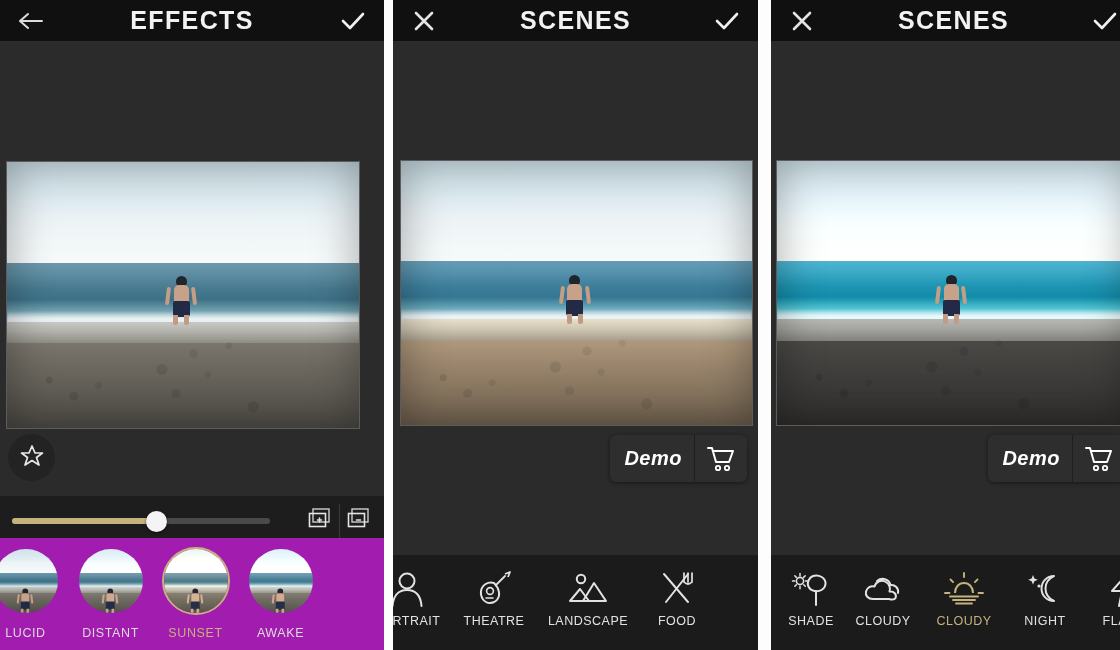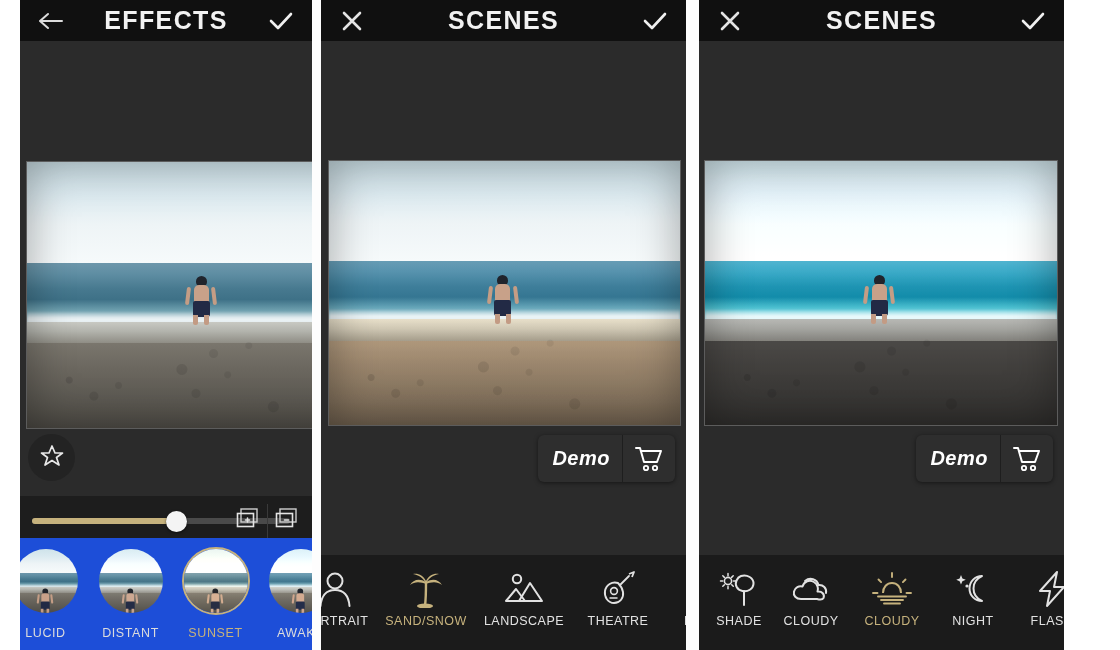--- a/index.html
+++ b/index.html
@@ -5,21 +5,21 @@
   * { box-sizing: border-box; margin: 0; padding: 0; }
   html, body {
     width: 1120px; height: 650px;
     background: #ffffff;
     font-family: "Liberation Sans", sans-serif;
     overflow: hidden;
   }
   .stage { position: relative; width: 1120px; height: 650px; display: flex; background:#ffffff; }
 
   .panel { position: relative; height: 650px; background: #2b2b2b; overflow: hidden; flex: none; }
-  .panel-1 { width: 292px; margin-left: 20px; }
+  .panel-1 { width: 384px; }
   .gap { width: 9px; height: 650px; background: #fdfdfd; flex: none; }
   .panel-2 { width: 365px; }
   .gap2 { width: 13px; height: 650px; background: #fdfdfd; flex: none; }
   .panel-3 { width: 365px; }
 
   
   .topbar {
     position: absolute; top: 0; left: 0; right: 0; height: 41px;
     background: #101010;
     display: flex; align-items: center; justify-content: space-between;
@@ -109,21 +109,21 @@
   }
   .slider { position: relative; margin-left: 12px; width: 258px; height: 6px; cursor: pointer; }
   .slider .track { position: absolute; inset: 0; border-radius: 3px; background: #4a4a4a; }
   .slider .fill  { position: absolute; left:0; top:0; bottom:0; width: 56%; border-radius: 3px; background: #c6b27d; }
   .slider .knob  { position: absolute; left: 56%; top: 50%; width: 21px; height: 21px; margin-left:-10px; margin-top:-10.5px;
                    border-radius:50%; background:#f4f4f4; box-shadow:0 1px 3px rgba(0,0,0,.6); }
   .layer-btns { position:absolute; right: 6px; top: 0; bottom: 0; display:flex; align-items:center; gap: 0; }
   .layer-btn { width: 38px; height: 50px; display:flex; align-items:center; justify-content:center; cursor:pointer; }
   .layer-sep { width:1px; height:34px; background:#3a3a3a; }
 
-  .thumbs { position: absolute; left: 0; right: 0; bottom: 0; height: 112px; background: #1d4ed8;
+  .thumbs { position: absolute; left: 0; right: 0; bottom: 0; height: 112px; background: #a21caf;
             display: flex; align-items: flex-start; padding-top: 9px; overflow: hidden; }
   .thumb { flex: none; width: 85px; display:flex; flex-direction: column; align-items:center; cursor:pointer; }
   .thumb:first-child { margin-left: -17px; }
   .thumb .ring { width: 68px; height: 68px; border-radius: 50%; overflow:hidden; position:relative; border: 2px solid transparent; }
   .thumb.sel .ring { border-color: #c6b27d; }
   .thumb .ring .mini { position:absolute; inset:0; }
   .thumb .lbl { margin-top: 11px; font-size: 12.5px; letter-spacing: .6px; color: #dcdcdc; white-space: nowrap; }
   .thumb.sel .lbl { color: #c6b27d; }
 
   
@@ -370,56 +370,43 @@
         <div class="scene" style="width:84px;margin-left:-28px">
           <div class="ico">
             <svg width="40" height="38" viewBox="0 0 40 38">
               <circle cx="20" cy="11" r="7.5" fill="none" stroke="#e2e2e2" stroke-width="2"></circle>
               <path d="M5.5 36 C6.5 24 13 20 20 20 C27 20 33.5 24 34.5 36" fill="none" stroke="#e2e2e2" stroke-width="2" stroke-linecap="round"></path>
             </svg>
           </div>
           <div class="slbl">PORTRAIT</div>
         </div>
 
-        <div class="scene sel" style="width:98px">
-          <div class="ico">
-            <svg width="40" height="38" viewBox="0 0 40 38">
-              <path d="M20 12 C20 20 20 28 19 36" stroke="#c6b27d" stroke-width="2.4" fill="none" stroke-linecap="round"></path>
-              <path d="M20 12 C13 8 7 10 4 15 C9 11 15 12 20 14 Z" fill="#c6b27d"></path>
-              <path d="M20 12 C27 8 33 10 36 15 C31 11 25 12 20 14 Z" fill="#c6b27d"></path>
-              <path d="M20 11 C17 5 12 3 7 4 C13 5 17 8 20 13 Z" fill="#c6b27d"></path>
-              <path d="M20 11 C23 5 28 3 33 4 C27 5 23 8 20 13 Z" fill="#c6b27d"></path>
-              <ellipse cx="19" cy="36" rx="8" ry="2.4" fill="#c6b27d"></ellipse>
-            </svg>
-          </div>
-          <div class="slbl">SAND/SNOW</div>
-        </div>
-
-        <div class="scene" style="width:98px">
-          <div class="ico">
-            <svg width="42" height="38" viewBox="0 0 42 38">
-              <circle cx="14" cy="9" r="4.2" fill="none" stroke="#e2e2e2" stroke-width="2"></circle>
-              <path d="M3 31 L13 19 L22 31 Z" fill="none" stroke="#e2e2e2" stroke-width="2" stroke-linejoin="round"></path>
-              <path d="M16 31 L27 13 L39 31 Z" fill="none" stroke="#e2e2e2" stroke-width="2" stroke-linejoin="round"></path>
-            </svg>
-          </div>
-          <div class="slbl">LANDSCAPE</div>
-        </div>
 
         <div class="scene" style="width:90px">
           <div class="ico">
             <svg width="40" height="38" viewBox="0 0 40 38">
               <path d="M31 4 L36 2 L34 7" fill="none" stroke="#e2e2e2" stroke-width="1.8" stroke-linejoin="round"></path>
               <path d="M31 6 L22 15" stroke="#e2e2e2" stroke-width="1.8" stroke-linecap="round"></path>
               <path d="M20 13 C14 11 8 15 7 21 C6 27 10 33 16 33 C22 33 26 28 25 22 C24.3 18 22 15 20 13 Z" fill="none" stroke="#e2e2e2" stroke-width="1.9"></path>
               <circle cx="16" cy="21" r="3.4" fill="none" stroke="#e2e2e2" stroke-width="1.6"></circle>
               <path d="M12 28 h7" stroke="#e2e2e2" stroke-width="1.5" stroke-linecap="round"></path>
             </svg>
           </div>
           <div class="slbl">THEATRE</div>
+        </div>
+
+        <div class="scene" style="width:98px">
+          <div class="ico">
+            <svg width="42" height="38" viewBox="0 0 42 38">
+              <circle cx="14" cy="9" r="4.2" fill="none" stroke="#e2e2e2" stroke-width="2"></circle>
+              <path d="M3 31 L13 19 L22 31 Z" fill="none" stroke="#e2e2e2" stroke-width="2" stroke-linejoin="round"></path>
+              <path d="M16 31 L27 13 L39 31 Z" fill="none" stroke="#e2e2e2" stroke-width="2" stroke-linejoin="round"></path>
+            </svg>
+          </div>
+          <div class="slbl">LANDSCAPE</div>
         </div>
 
         <div class="scene" style="width:80px">
           <div class="ico">
             <svg width="40" height="38" viewBox="0 0 40 38">
               <path d="M7 4 L31 32" stroke="#e2e2e2" stroke-width="2" stroke-linecap="round"></path>
               <path d="M31 4 L9 32" stroke="#e2e2e2" stroke-width="2" stroke-linecap="round"></path>
               <path d="M27 3 v9 M31 3 v9 M35 3 v9" stroke="#e2e2e2" stroke-width="1.7" stroke-linecap="round"></path>
               <path d="M27 12 q4 4 8 0" fill="none" stroke="#e2e2e2" stroke-width="1.7"></path>
             </svg>

